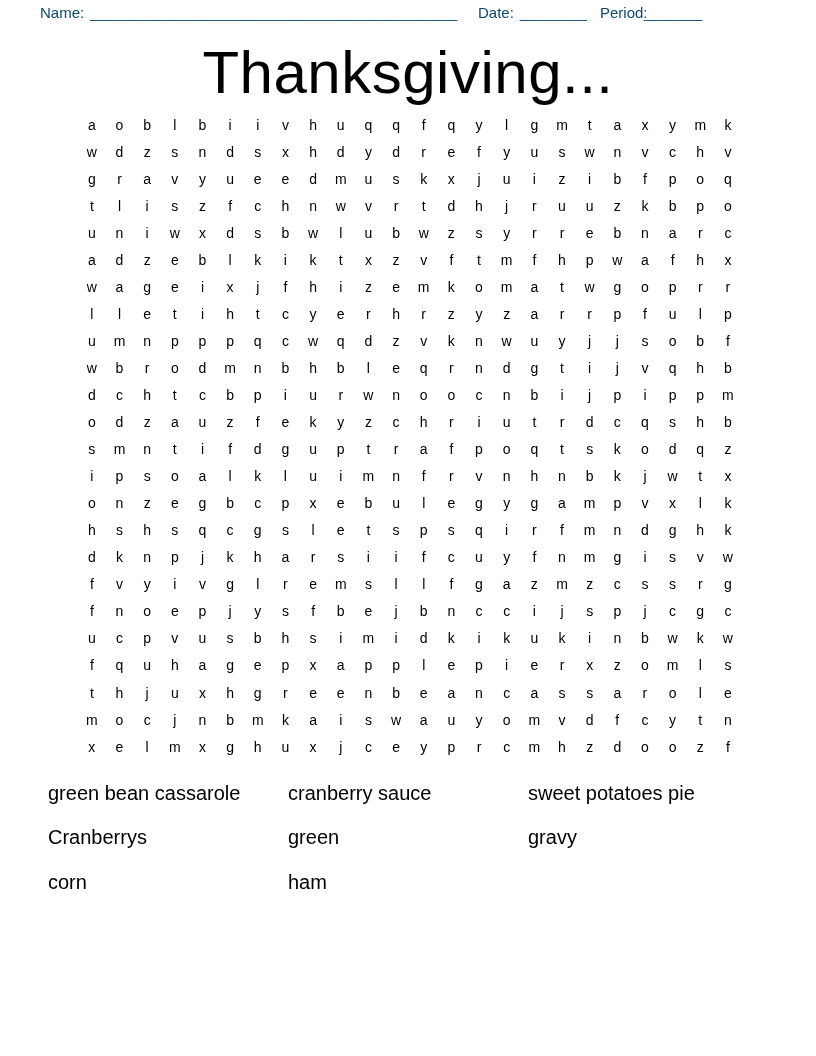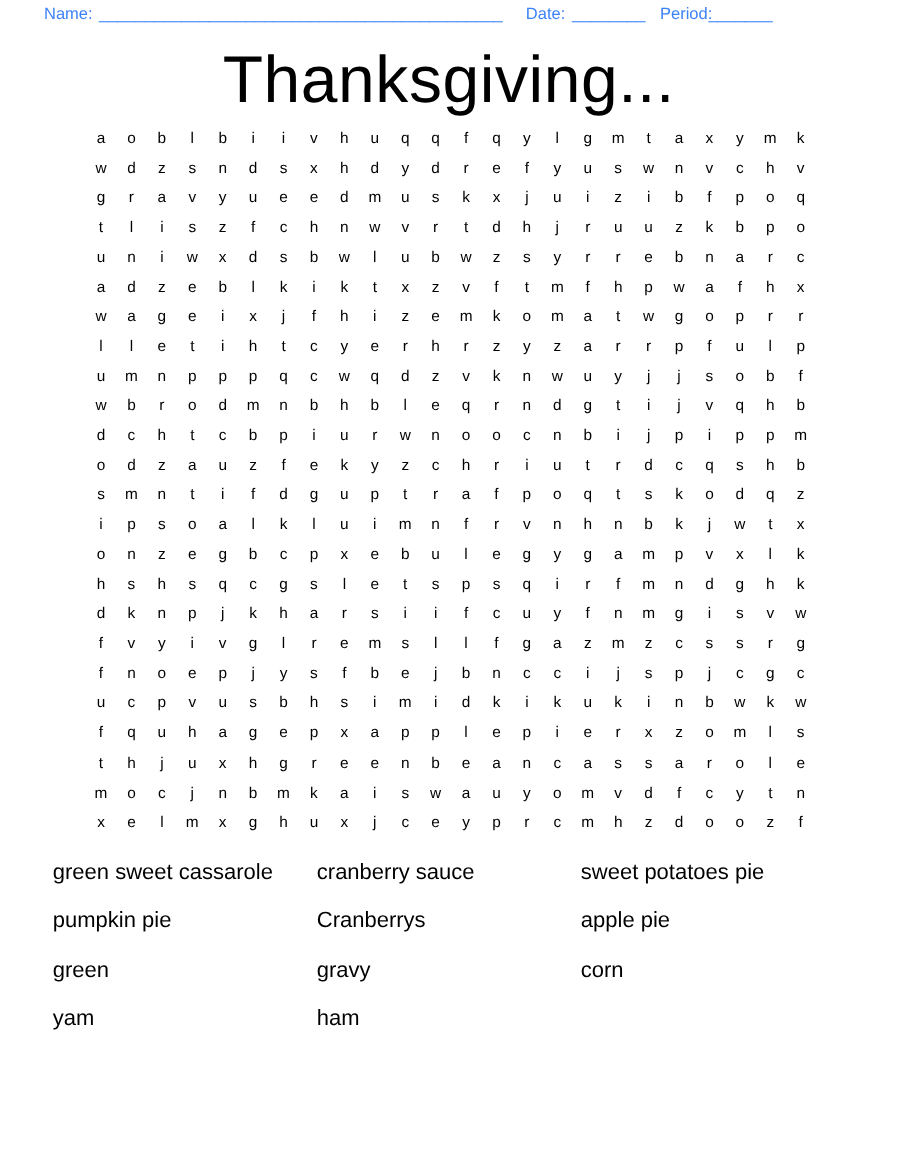--- a/index.html
+++ b/index.html
@@ -10,21 +10,21 @@
     background: #ffffff;
     font-family: "Liberation Sans", sans-serif;
     color: #000000;
     overflow: hidden;
   }
   .hdr-item {
     position: absolute;
     top: 4px;
     font-size: 15px;
     white-space: pre;
-    color: #3b82f6;
+    color: #0c4a6e;
   }
   .title {
     position: absolute;
     top: 38px;
     left: 0;
     width: 100%;
     text-align: center;
     font-size: 60px;
     font-weight: 400;
     letter-spacing: 0.5px;
@@ -647,26 +647,23 @@
       <span class="cell">h</span>
       <span class="cell">z</span>
       <span class="cell">d</span>
       <span class="cell">o</span>
       <span class="cell">o</span>
       <span class="cell">z</span>
       <span class="cell">f</span>
     </div>
 
   <div class="words" id="words">
-      <span class="word">green sweet cassarole</span>
+      <span class="word">green bean cassarole</span>
       <span class="word">cranberry sauce</span>
       <span class="word">sweet potatoes pie</span>
-      <span class="word">pumpkin pie</span>
       <span class="word">Cranberrys</span>
-      <span class="word">apple pie</span>
       <span class="word">green</span>
       <span class="word">gravy</span>
       <span class="word">corn</span>
-      <span class="word">yam</span>
       <span class="word">ham</span>
     </div>
 
 </div>
 
 </body></html>

